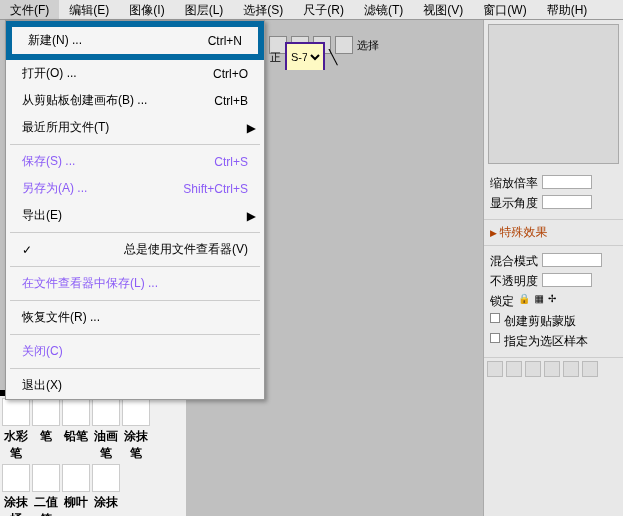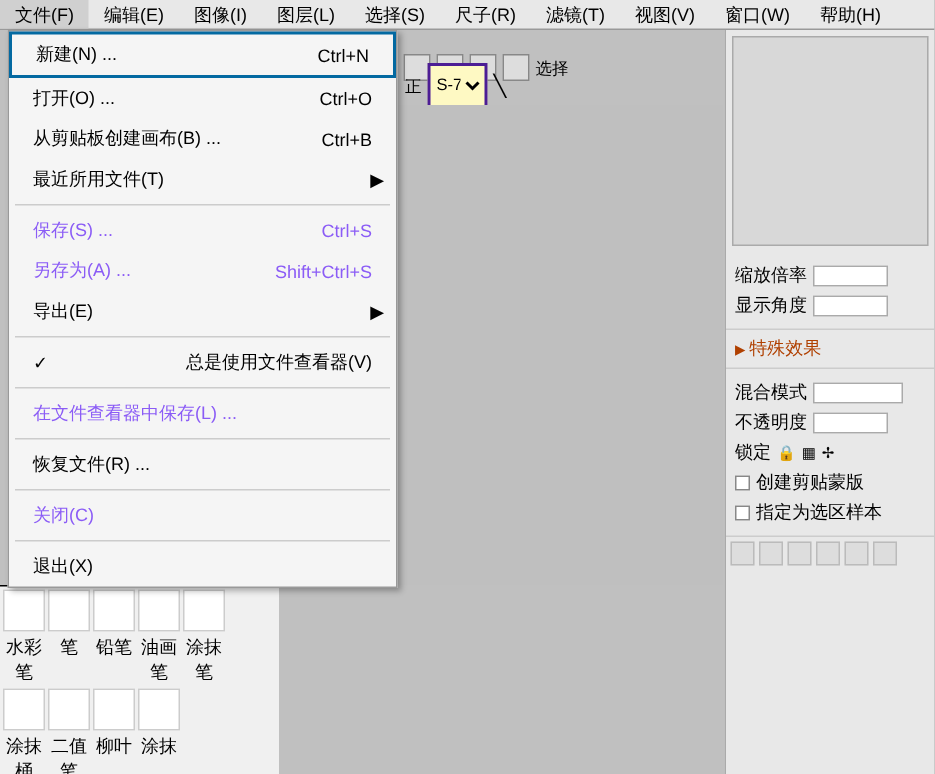--- a/index.html
+++ b/index.html
@@ -4,42 +4,42 @@
   <style>
     * { margin: 0; padding: 0; box-sizing: border-box; font-family: "Microsoft YaHei", sans-serif; font-size: 12px; }
     body { width: 623px; height: 516px; background: #c0c0c0; overflow: hidden; position: relative; }
     
     .menubar { display: flex; background: #e8e8e8; border-bottom: 1px solid #999; height: 20px; text-align: center; }
     .menubar-item { padding: 2px 10px; cursor: pointer; }
     .menubar-item.active { background: #d0d0d0; }
     
     .dropdown { position: absolute; top: 20px; left: 5px; width: 260px; background: #f5f5f5; border: 1px solid #999; box-shadow: 2px 2px 4px rgba(0,0,0,0.3); z-index: 100; }
     .menu-item { display: flex; justify-content: space-between; align-items: center; padding: 5px 16px; cursor: pointer; position: relative; }
-    .menu-item.highlighted { border: 2px solid #0369a1; }
+    .menu-item.highlighted { border: 6px solid #0369a1; }
     .menu-item.disabled { color: #8b5cf6; }
     .menu-item .arrow { position: absolute; right: 8px; }
     .menu-sep { height: 1px; background: #ccc; margin: 3px 4px; }
     .menu-checkbox { display: inline-block; width: 12px; margin-right: 4px; }
     
     .toolbar-area { position: absolute; top: 20px; left: 265px; height: 50px; display: flex; align-items: center; gap: 4px; padding: 4px; }
     .tool-sq { width: 18px; height: 18px; border: 1px solid #888; background: #ddd; }
     .tool-label { font-size: 11px; }
     .tool-select { width: 40px; height: 30px; font-size: 11px; background: #fef9c3; border: 2px solid #4c1d95; }
     
     .canvas-area { position: absolute; top: 70px; left: 186px; width: 296px; height: 320px; background: #bfbfbf; }
     
-    .left-panel { position: absolute; bottom: 0; left: 0; width: 186px; height: 126px; background: #f0f0f0; border-top: 1px solid #000000; }
+    .left-panel { position: absolute; bottom: 0; left: 0; width: 186px; height: 126px; background: #f0f0f0; border-top: 6px solid #000000; font-weight: bold; }
     .brush-row { display: flex; gap: 2px; padding: 2px; }
     .brush-cell { width: 28px; height: 28px; border: 1px solid #ccc; background: white; display: flex; align-items: center; justify-content: center; font-size: 8px; }
     .brush-label-row { display: flex; gap: 2px; padding: 0 2px; font-size: 9px; }
     .brush-label { width: 28px; text-align: center; }
     
     .right-panel { position: absolute; top: 20px; right: 0; width: 140px; height: 496px; background: #e8e8e8; border-left: 1px solid #aaa; }
     .rp-section { padding: 4px 6px; border-bottom: 1px solid #ccc; font-size: 11px; }
-    .rp-row { display: flex; align-items: center; gap: 4px; margin: 3px 0; }
+    .rp-row { display: flex; align-items: flex-start; gap: 4px; margin: 3px 0; }
     .rp-field { background: white; border: 1px solid #aaa; width: 50px; height: 14px; }
     .rp-header { color: #b04000; cursor: pointer; }
     .rp-header::before { content: "▶ "; font-size: 9px; }
     .rp-icons { display: flex; gap: 3px; padding: 3px; }
     .rp-icon { width: 16px; height: 16px; border: 1px solid #bbb; background: #ddd; }
     .rp-empty { height: 140px; background: #d8d8d8; margin: 4px; border: 1px solid #aaa; }
     .small-cb { width: 10px; height: 10px; border: 1px solid #888; display: inline-block; background: white; }
   </style>
 </head>
 <body>

